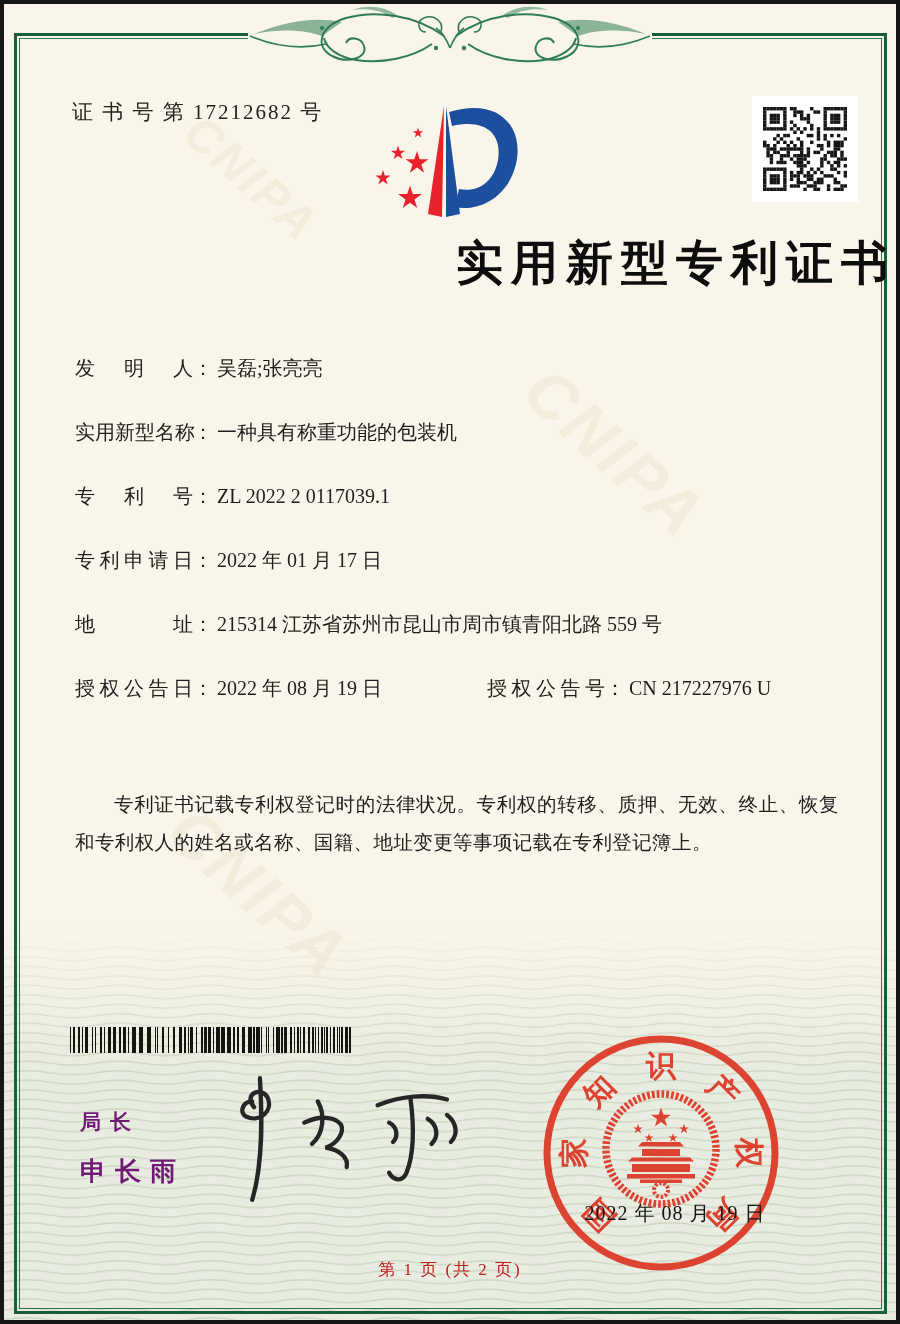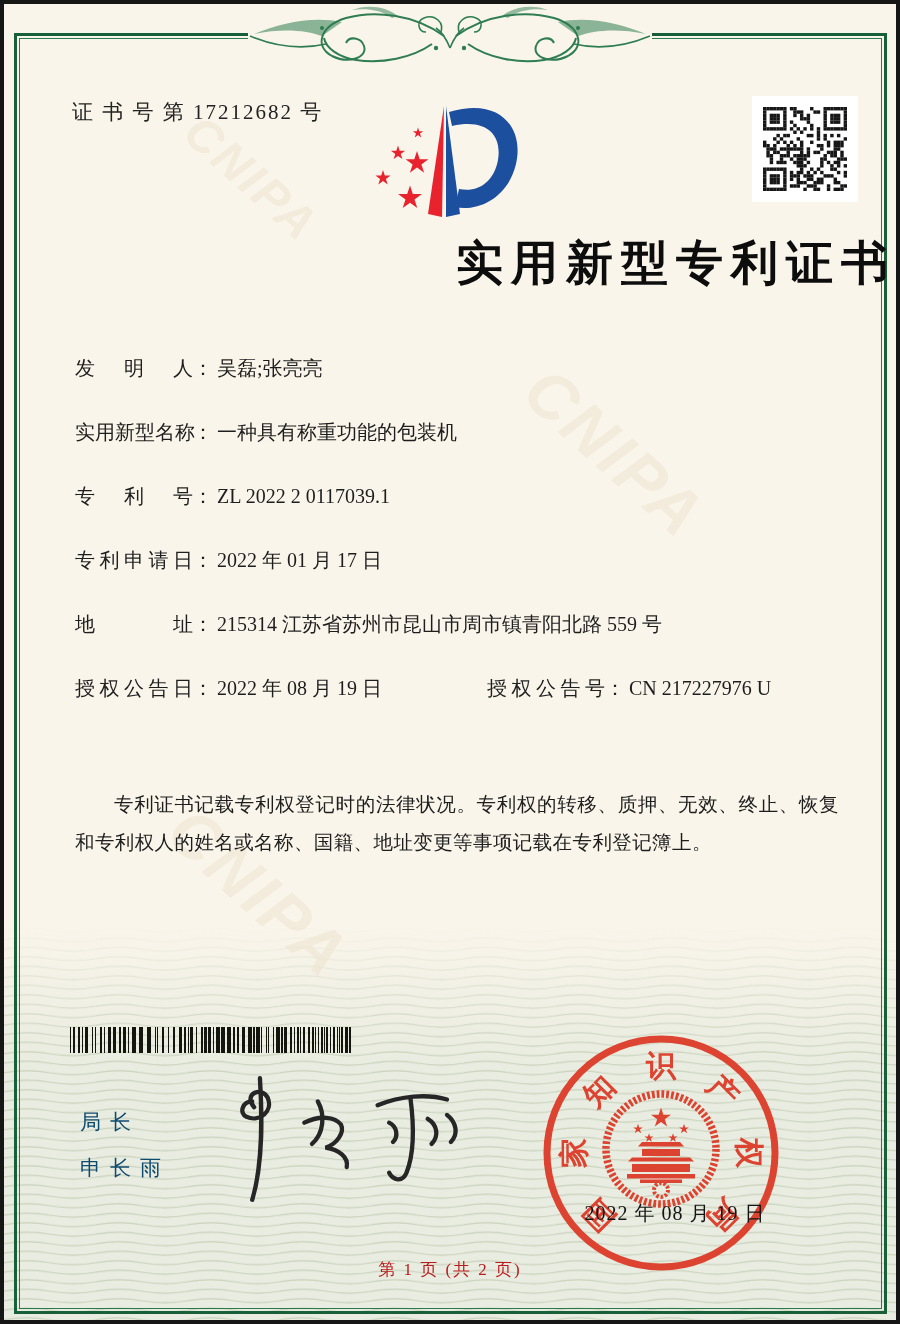--- a/index.html
+++ b/index.html
@@ -31,23 +31,23 @@
   .flabel{display:inline-block;width:118px;text-align:justify;text-align-last:justify;vertical-align:top;}
   .colon::before{content:"：";}
   .fvalue{margin-left:4px;}
   .grant{position:relative;}
   .g2{position:absolute;left:372px;top:0;margin-left:40px;}
   
   .paras{left:71px;top:782px;width:764px;z-index:4;font-size:19.5px;line-height:38px;text-align:justify;letter-spacing:.4px;}
   .paras p{margin:0;text-indent:2em;}
   
   .barcode{left:66px;top:1023px;z-index:4;}
-  .signer{z-index:4;font-family:"Liberation Sans","DejaVu Sans",sans-serif;color:#0c4a6e;}
+  .signer{z-index:4;font-family:"Liberation Sans","DejaVu Sans",sans-serif;color:#701a75;font-weight:bold;}
   .signer-title{left:76px;top:1104px;font-size:21px;letter-spacing:9px;}
-  .signer-name{left:76px;top:1150px;font-size:21px;letter-spacing:9px;}
+  .signer-name{left:76px;top:1150px;font-size:26px;letter-spacing:9px;}
   .sig{left:200px;top:1066px;z-index:4;}
   .seal{left:534px;top:1026px;z-index:3;opacity:.95;}
   .seal-date{left:572px;top:1196px;width:198px;text-align:center;font-size:20px;letter-spacing:1px;color:#141414;z-index:5;}
   .footer{left:0;right:0;top:1254px;text-align:center;font-size:17px;letter-spacing:2px;z-index:4;color:#b91c1c;}
 </style>
 </head>
 <body>
 
 <div class="page">
 

